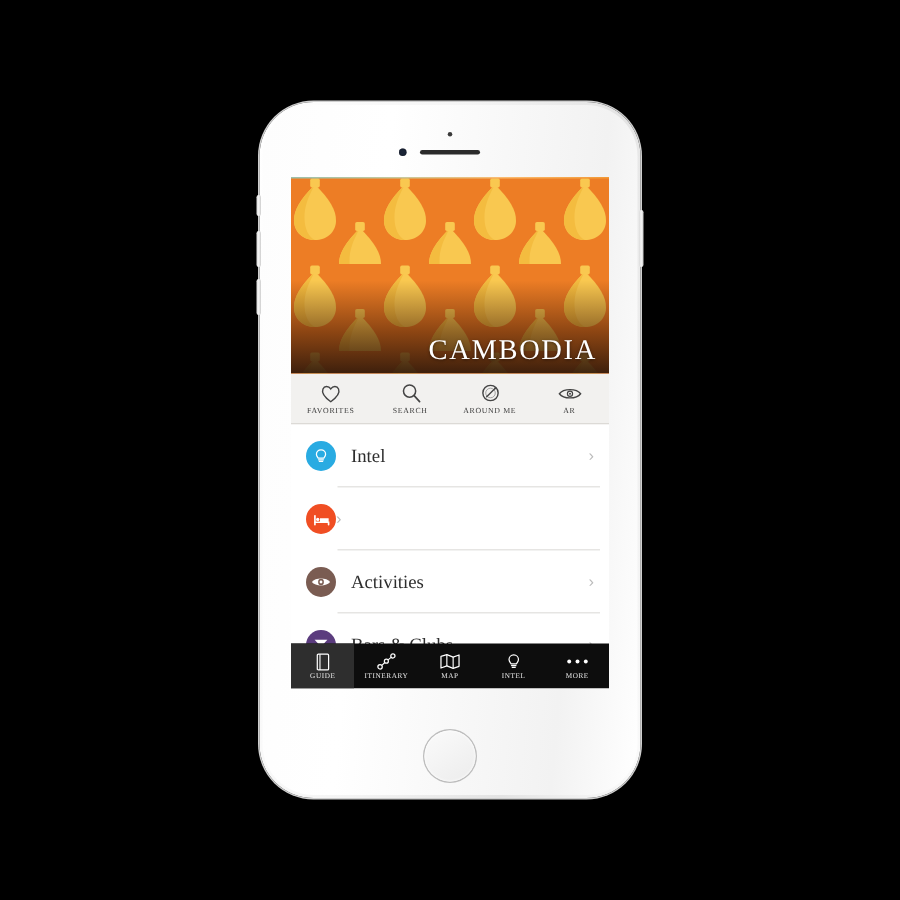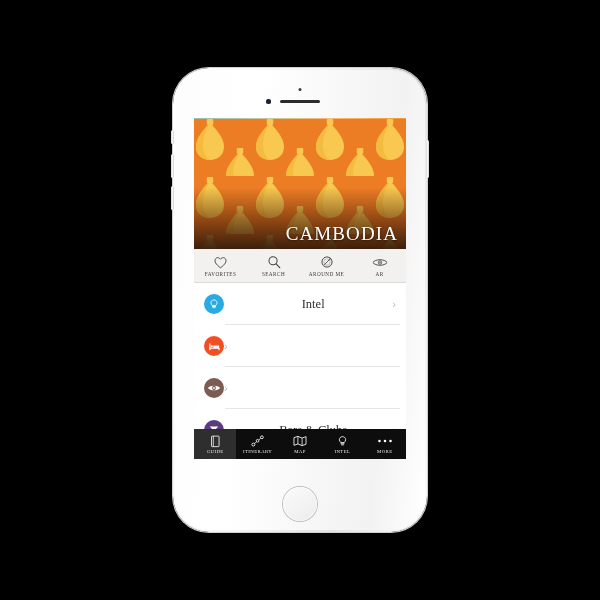--- a/index.html
+++ b/index.html
@@ -89,21 +89,20 @@
   
   #screen {
     position: absolute;
     left: 50%;
     transform: translateX(-50%);
     top: 50px;
     width: 212px;
     height: 341px;
     background: #ffffff;
     overflow: hidden;
-    text-align: center;
   }
 
   
   #hero {
     position: relative;
     width: 100%;
     height: 131px;
     background-color: #ED7D25;
     overflow: hidden;
   }
@@ -335,20 +334,21 @@
       </div>
 
       <div class="row">
         <span class="row-icon" style="background:#7A5C52">
           <svg width="14" height="10" viewBox="0 0 22 14">
             <path d="M1.4 7 C5 2.2 17 2.2 20.6 7 C17 11.8 5 11.8 1.4 7 Z" fill="#fff"></path>
             <ellipse cx="11" cy="7" rx="3" ry="3.4" fill="#7A5C52"></ellipse>
             <circle cx="11" cy="7" r="1.5" fill="#fff"></circle>
           </svg>
         </span>
+        <span class="row-label">Activities</span>
         <span class="row-chevron">›</span>
         <span class="row-divider"></span>
       </div>
 
       <div class="row">
         <span class="row-icon" style="background:#5B3C7E">
           <svg width="12" height="13" viewBox="0 0 18 19">
             <path d="M2.6 3.4 L15.4 3.4 L9 10.4 Z" fill="#fff"></path>
             <line x1="9" y1="10.2" x2="9" y2="15.2" stroke="#fff" stroke-width="1.4"></line>
             <line x1="5.6" y1="15.6" x2="12.4" y2="15.6" stroke="#fff" stroke-width="1.4" stroke-linecap="round"></line>

